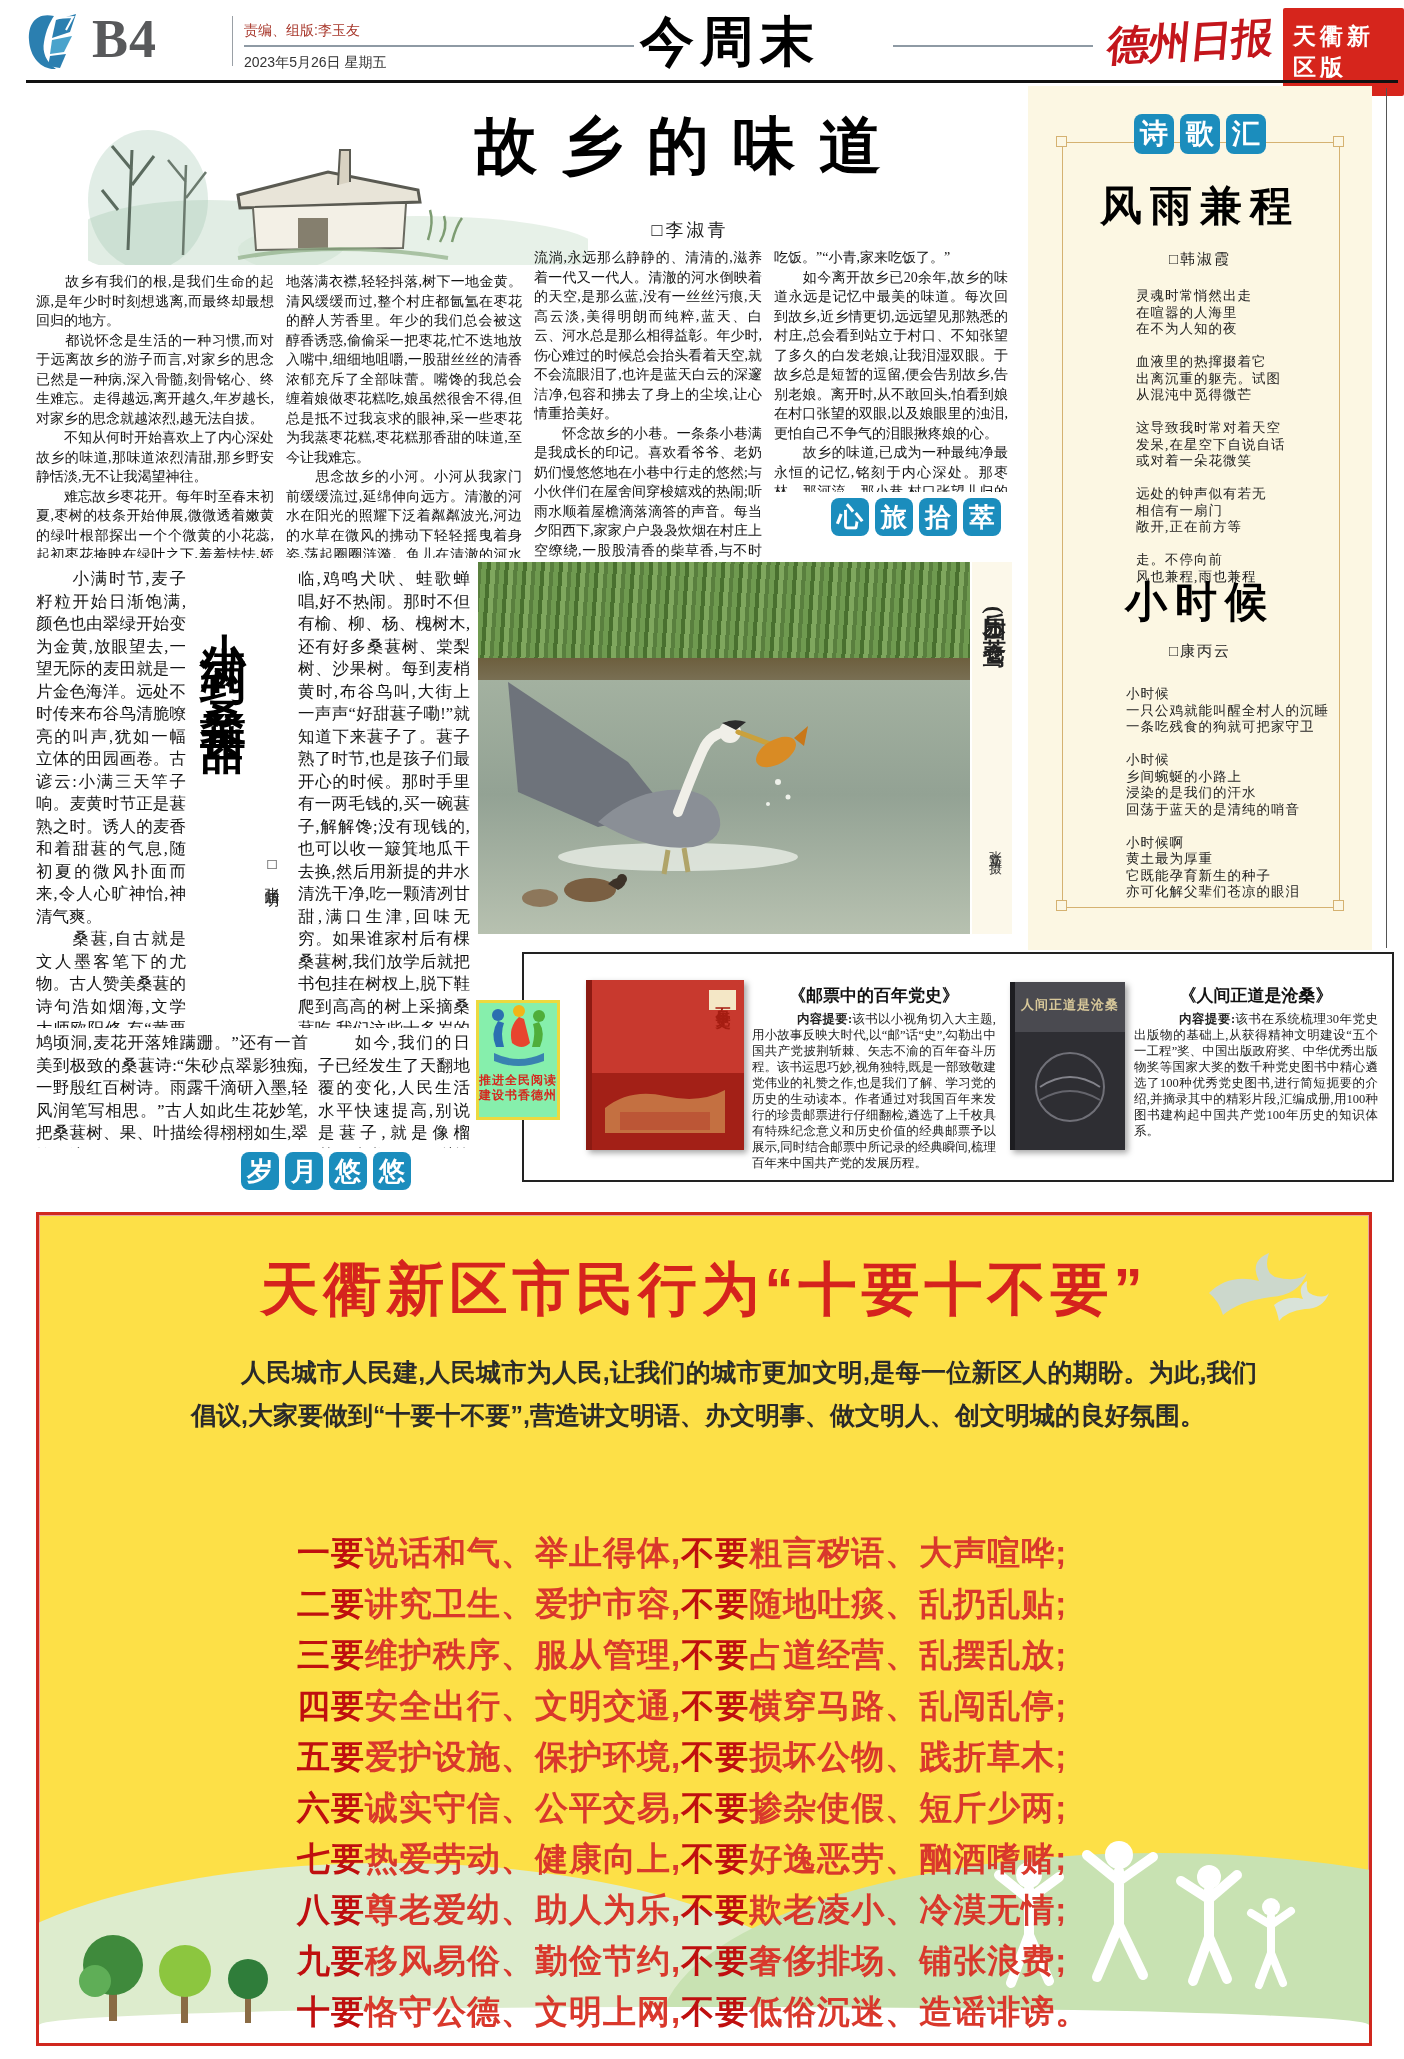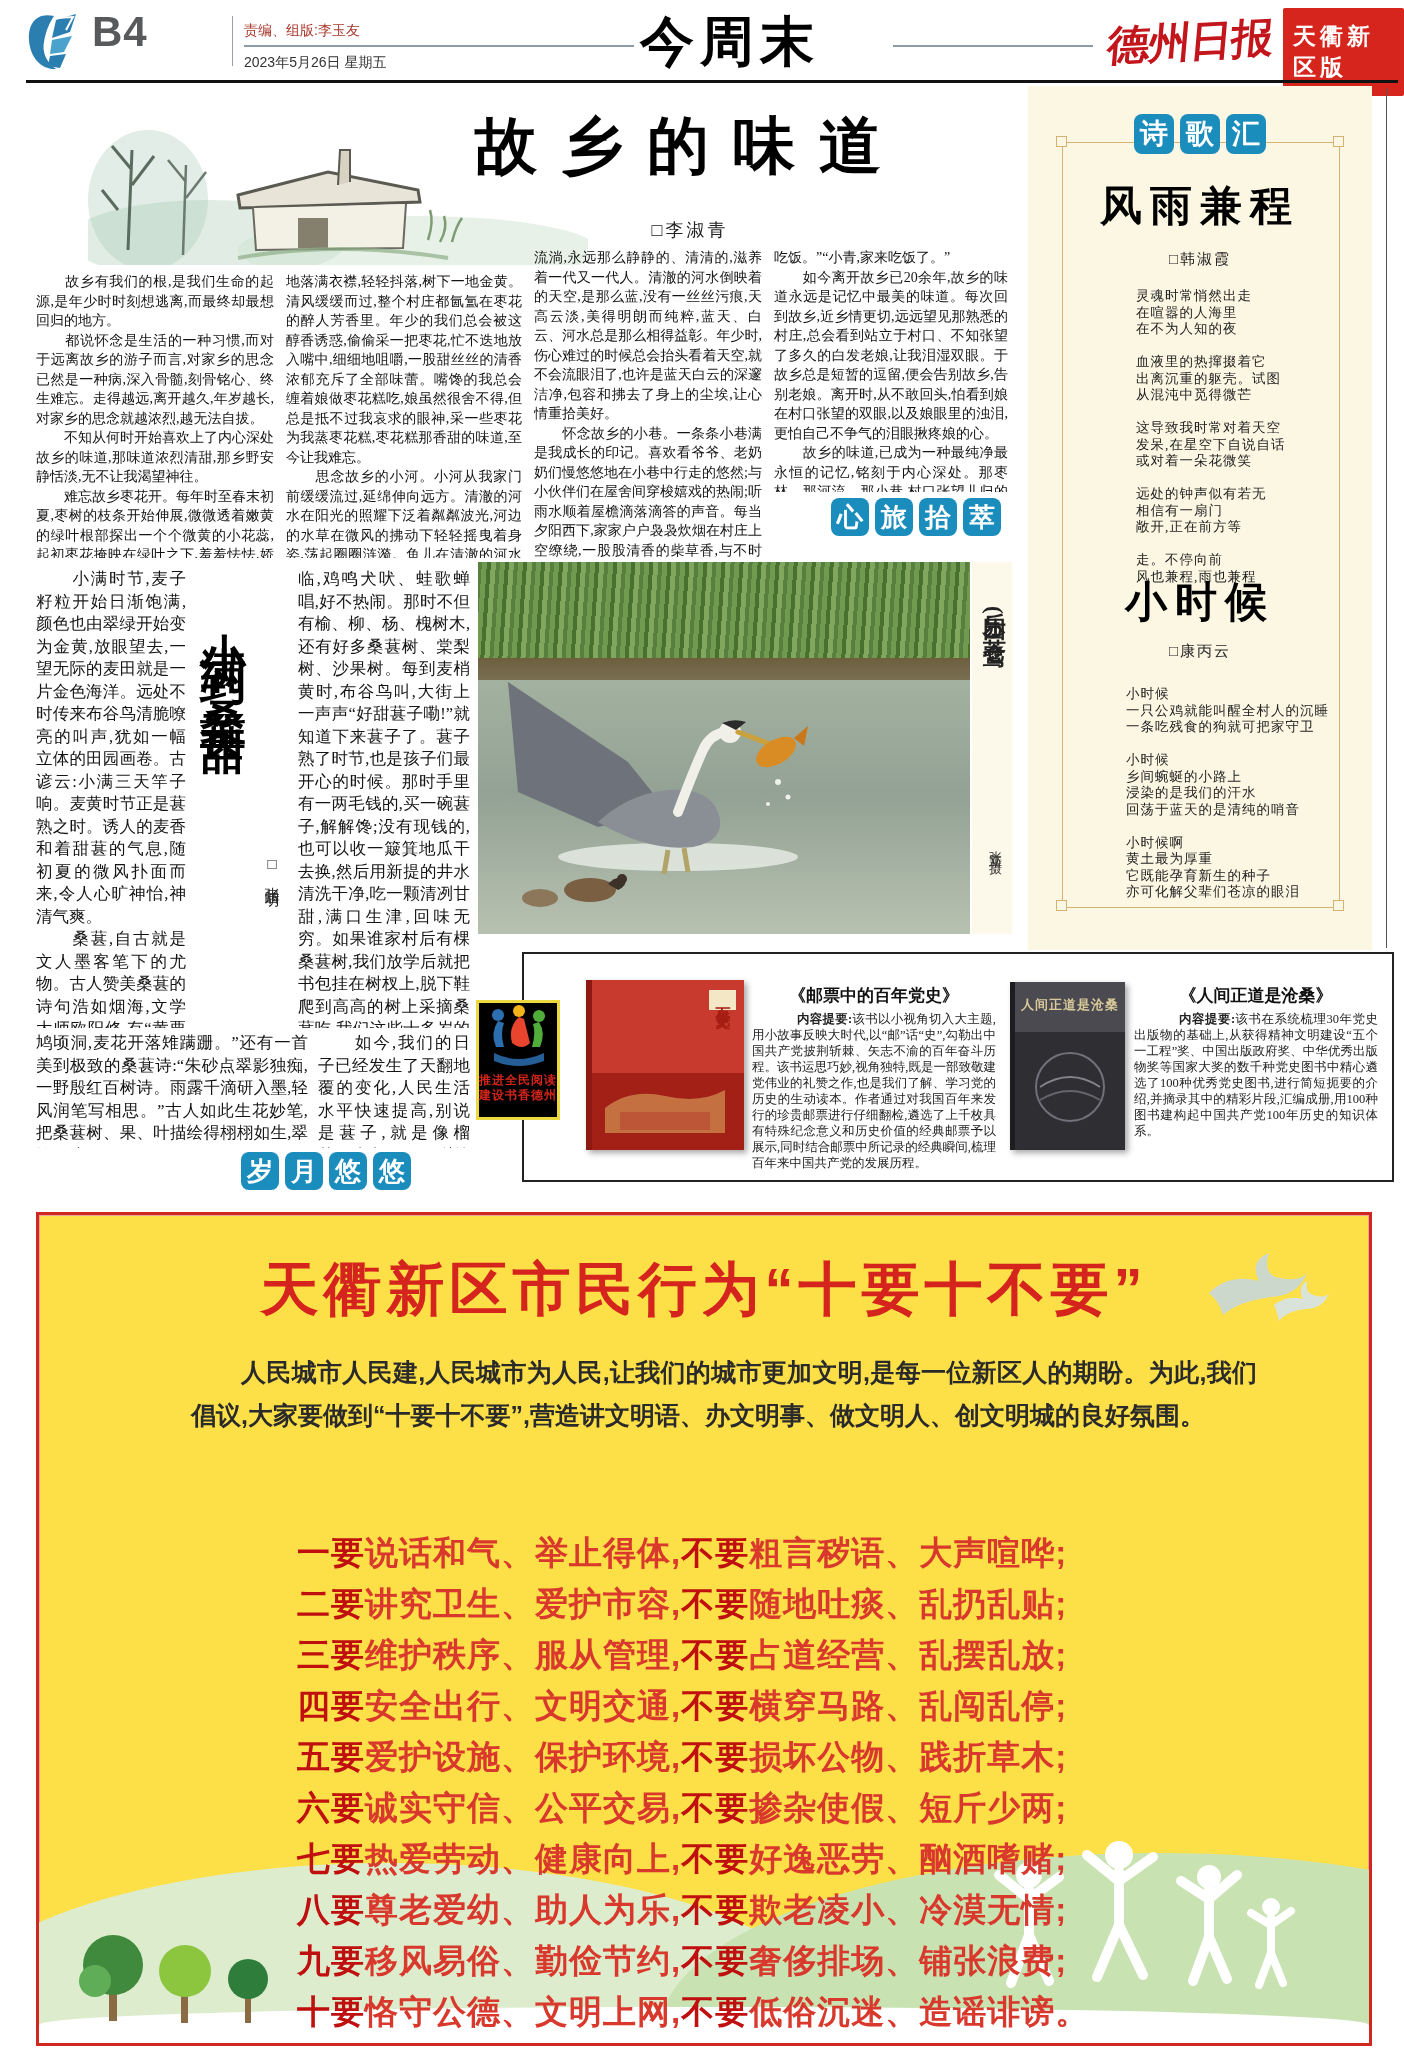--- a/index.html
+++ b/index.html
@@ -4,21 +4,21 @@
 <style>
   html,body{margin:0;padding:0;background:#e9e9e9;}
   .page{position:relative;width:1404px;height:2059px;background:#fff;margin:0 auto;
         font-family:"Liberation Serif","DejaVu Serif",serif;color:#1a1a1a;overflow:hidden;}
   .abs{position:absolute;}
   .sans{font-family:"Liberation Sans","DejaVu Sans",sans-serif;}
   .vtext{writing-mode:vertical-rl;}
   .just{text-align:justify;text-justify:inter-ideograph;}
   .pre{white-space:pre-line;}
   
-  .pageno{font-size:42px;font-weight:900;color:#58595b;letter-spacing:1px;}
+  .pageno{font-size:54px;font-weight:900;color:#58595b;letter-spacing:1px;font-family:Liberation Serif, serif;}
   .editor{font-size:14px;color:#a8382c;}
   .hdate{font-size:14px;color:#333;}
   .hline{height:2px;background:#8e9aa4;}
   .vline{width:1px;background:#9aa0a6;}
   .section-title{font-size:54px;font-weight:900;color:#000;letter-spacing:6px;}
   .masthead{font-size:42px;font-weight:900;color:#c3161c;transform:skewX(-8deg) rotate(-3deg);letter-spacing:-1px;}
   .edition{background:#d6251c;color:#fff;font-size:23px;font-weight:900;letter-spacing:4px;
            padding:13px 10px;border-radius:2px;}
   .toprule{height:3px;background:#111;}
   
@@ -40,21 +40,21 @@
   .booktitle{font-size:17px;font-weight:900;text-align:center;color:#111;
              font-family:"Liberation Sans","DejaVu Sans",sans-serif;}
   .bookbody{font-size:12.5px;line-height:16px;color:#222;}
   .bookbody b{font-weight:900;padding-left:20px;}
   .cover1{background:linear-gradient(#c8392e 0 55%,#a32017 55% 100%);box-shadow:3px 3px 6px rgba(0,0,0,.35);border-left:6px solid #8c1a12;}
   .cover1 .label{position:absolute;top:10px;right:8px;background:#f4e7c6;color:#a51d12;
         font-size:15px;font-weight:900;padding:6px 4px;letter-spacing:2px;}
   .cover2{background:linear-gradient(#4a4a50 0 30%,#2e2e33 30% 100%);box-shadow:3px 3px 6px rgba(0,0,0,.35);border-left:5px solid #1d1d21;}
   .cover2 .label{position:absolute;top:14px;left:50%;transform:translateX(-50%);color:#d8c89a;
         font-size:13px;font-weight:700;letter-spacing:1px;white-space:nowrap;}
-  .logo-box{border:3px solid #ecd93f;background:#000000;text-align:center;}
+  .logo-box{border:3px solid #ecd93f;background:#86efac;text-align:center;}
   .logo-text{font-size:12px;font-weight:900;color:#d6251c;line-height:15px;letter-spacing:1px;}
   
   .poetry-bg{background:#fcf7e3;}
   .gframe{border:1px solid #d5b271;}
   .corner{width:9px;height:9px;border:1px solid #d5b271;background:#fcf7e3;}
   .ptitle{font-size:42px;font-weight:900;text-align:center;letter-spacing:8px;color:#000;}
   .pauthor{font-size:15px;text-align:center;letter-spacing:2px;color:#222;}
   .plines{font-size:13.5px;line-height:16.5px;color:#222;letter-spacing:1px;}
   
   .poster{border:3px solid #d0281e;box-shadow:inset 0 0 0 1px #e8a49e;background:#fde047;overflow:hidden;}

